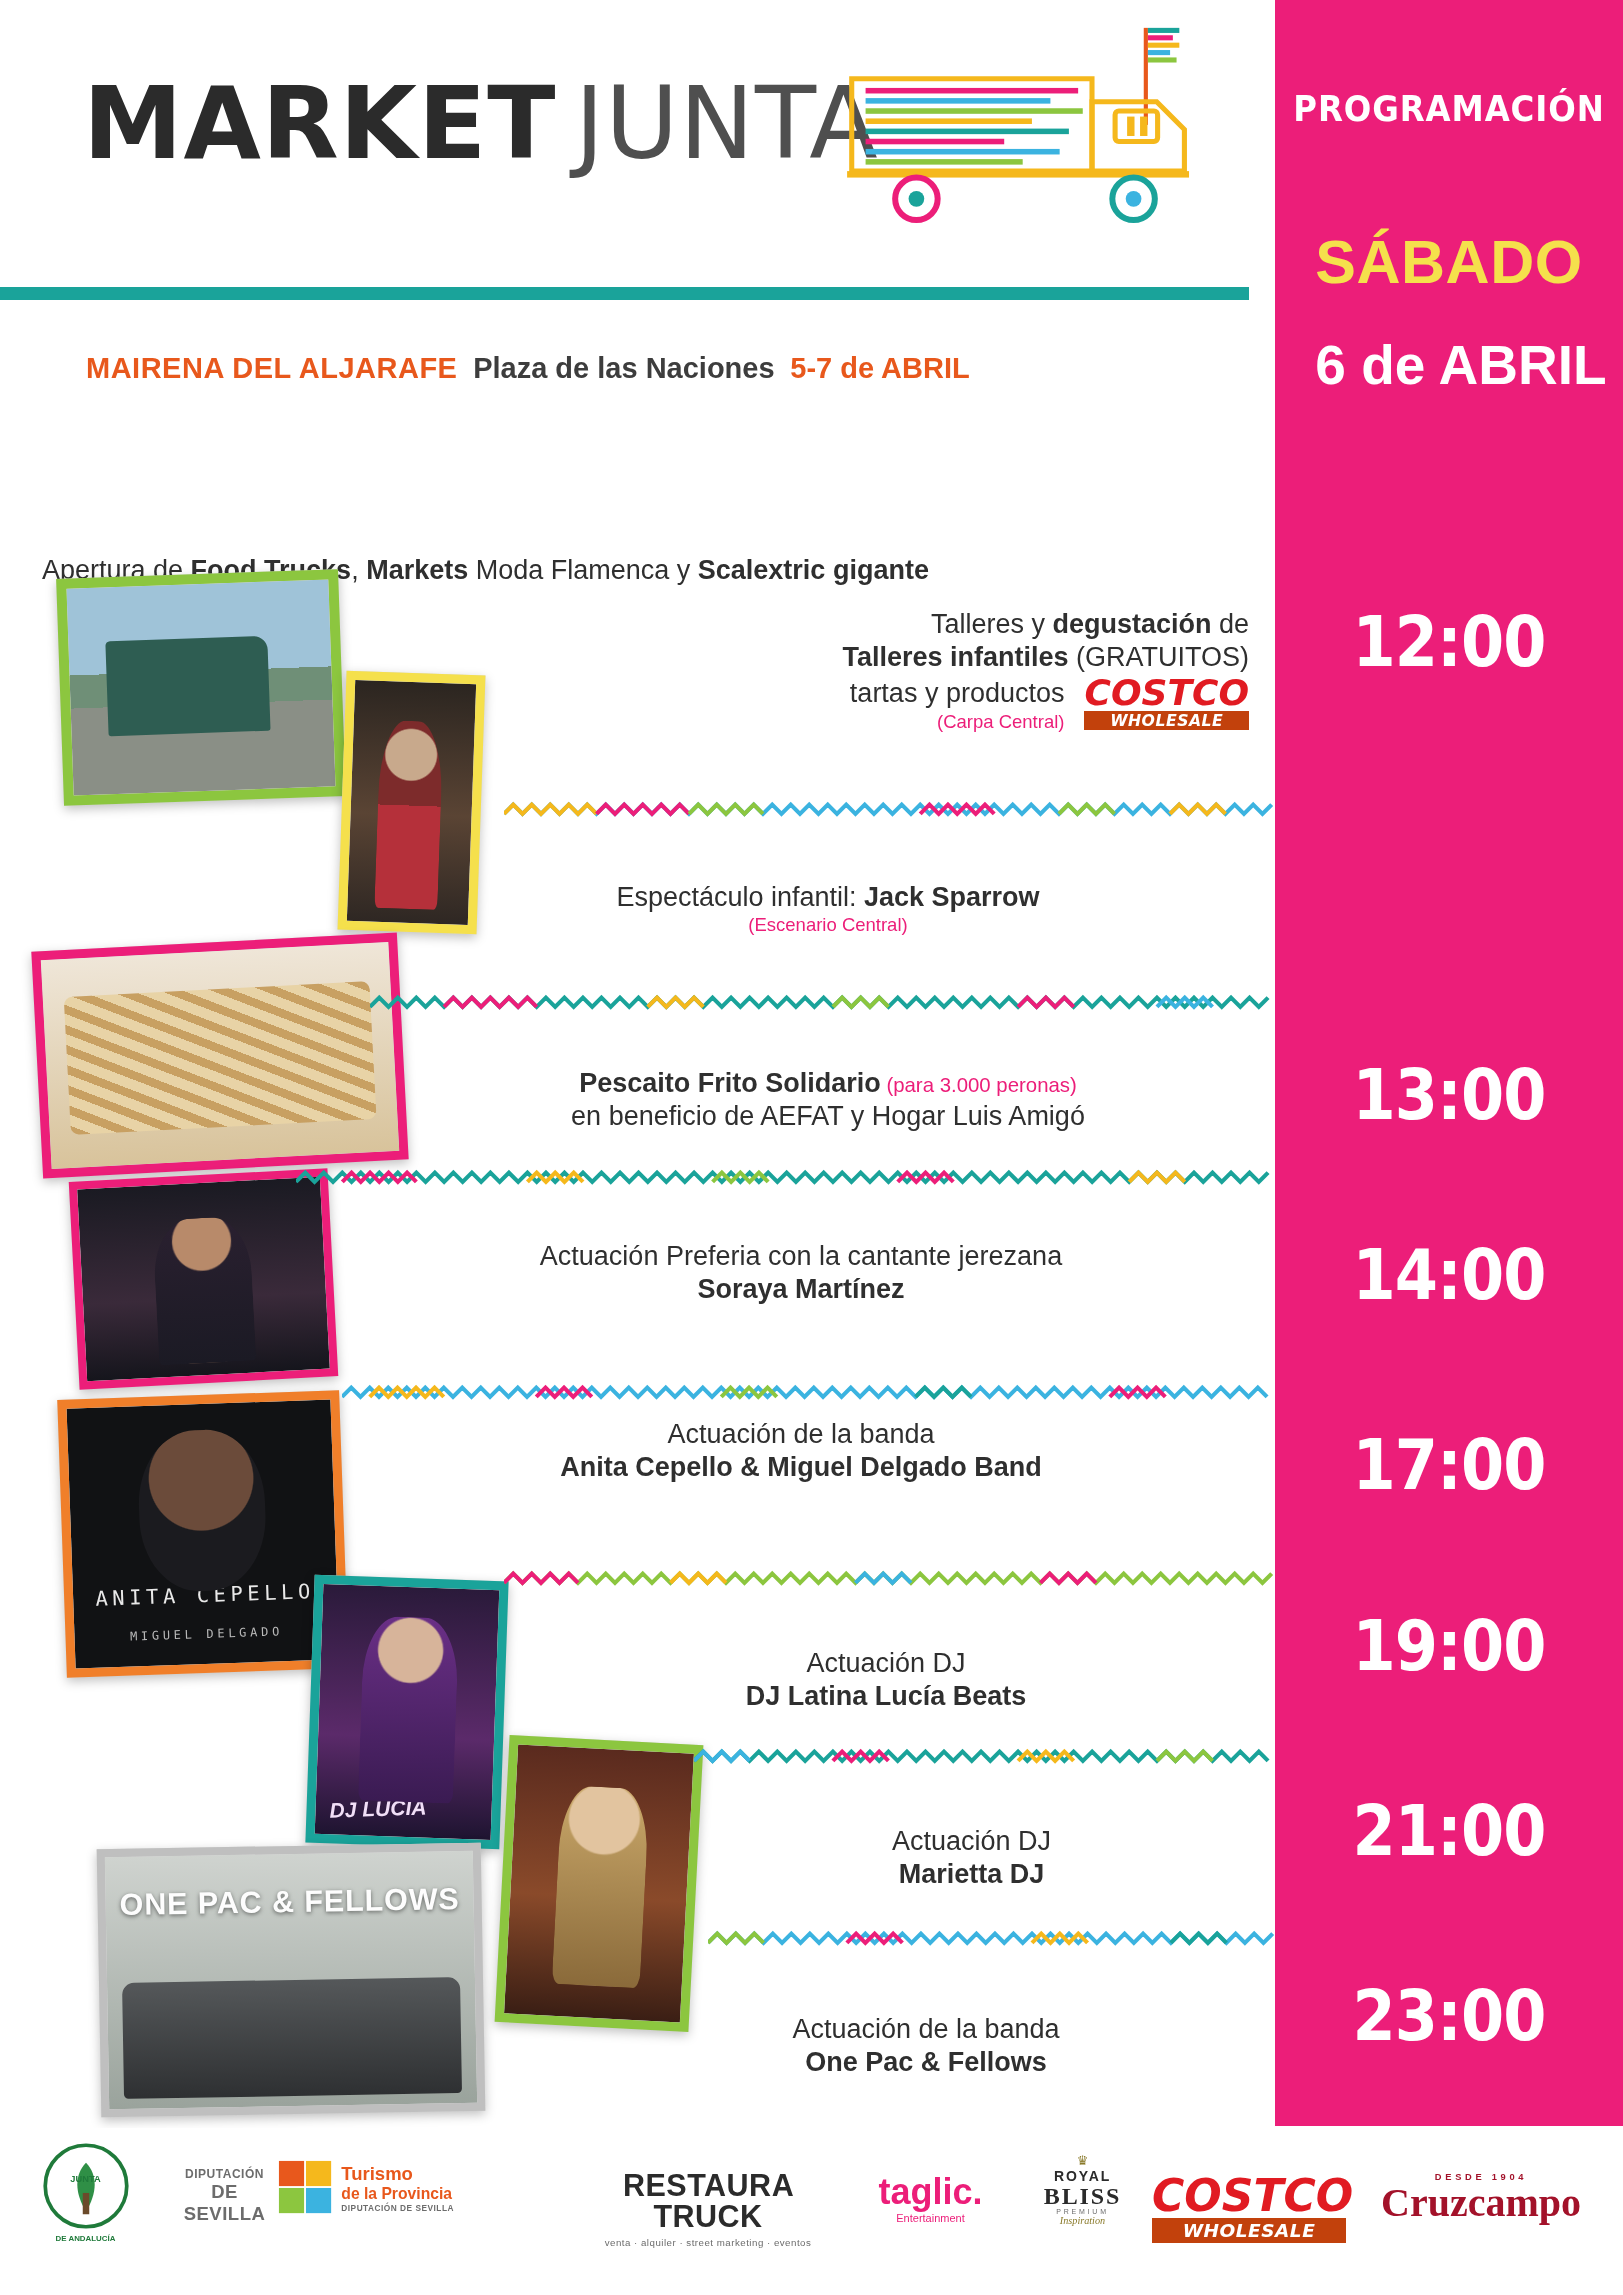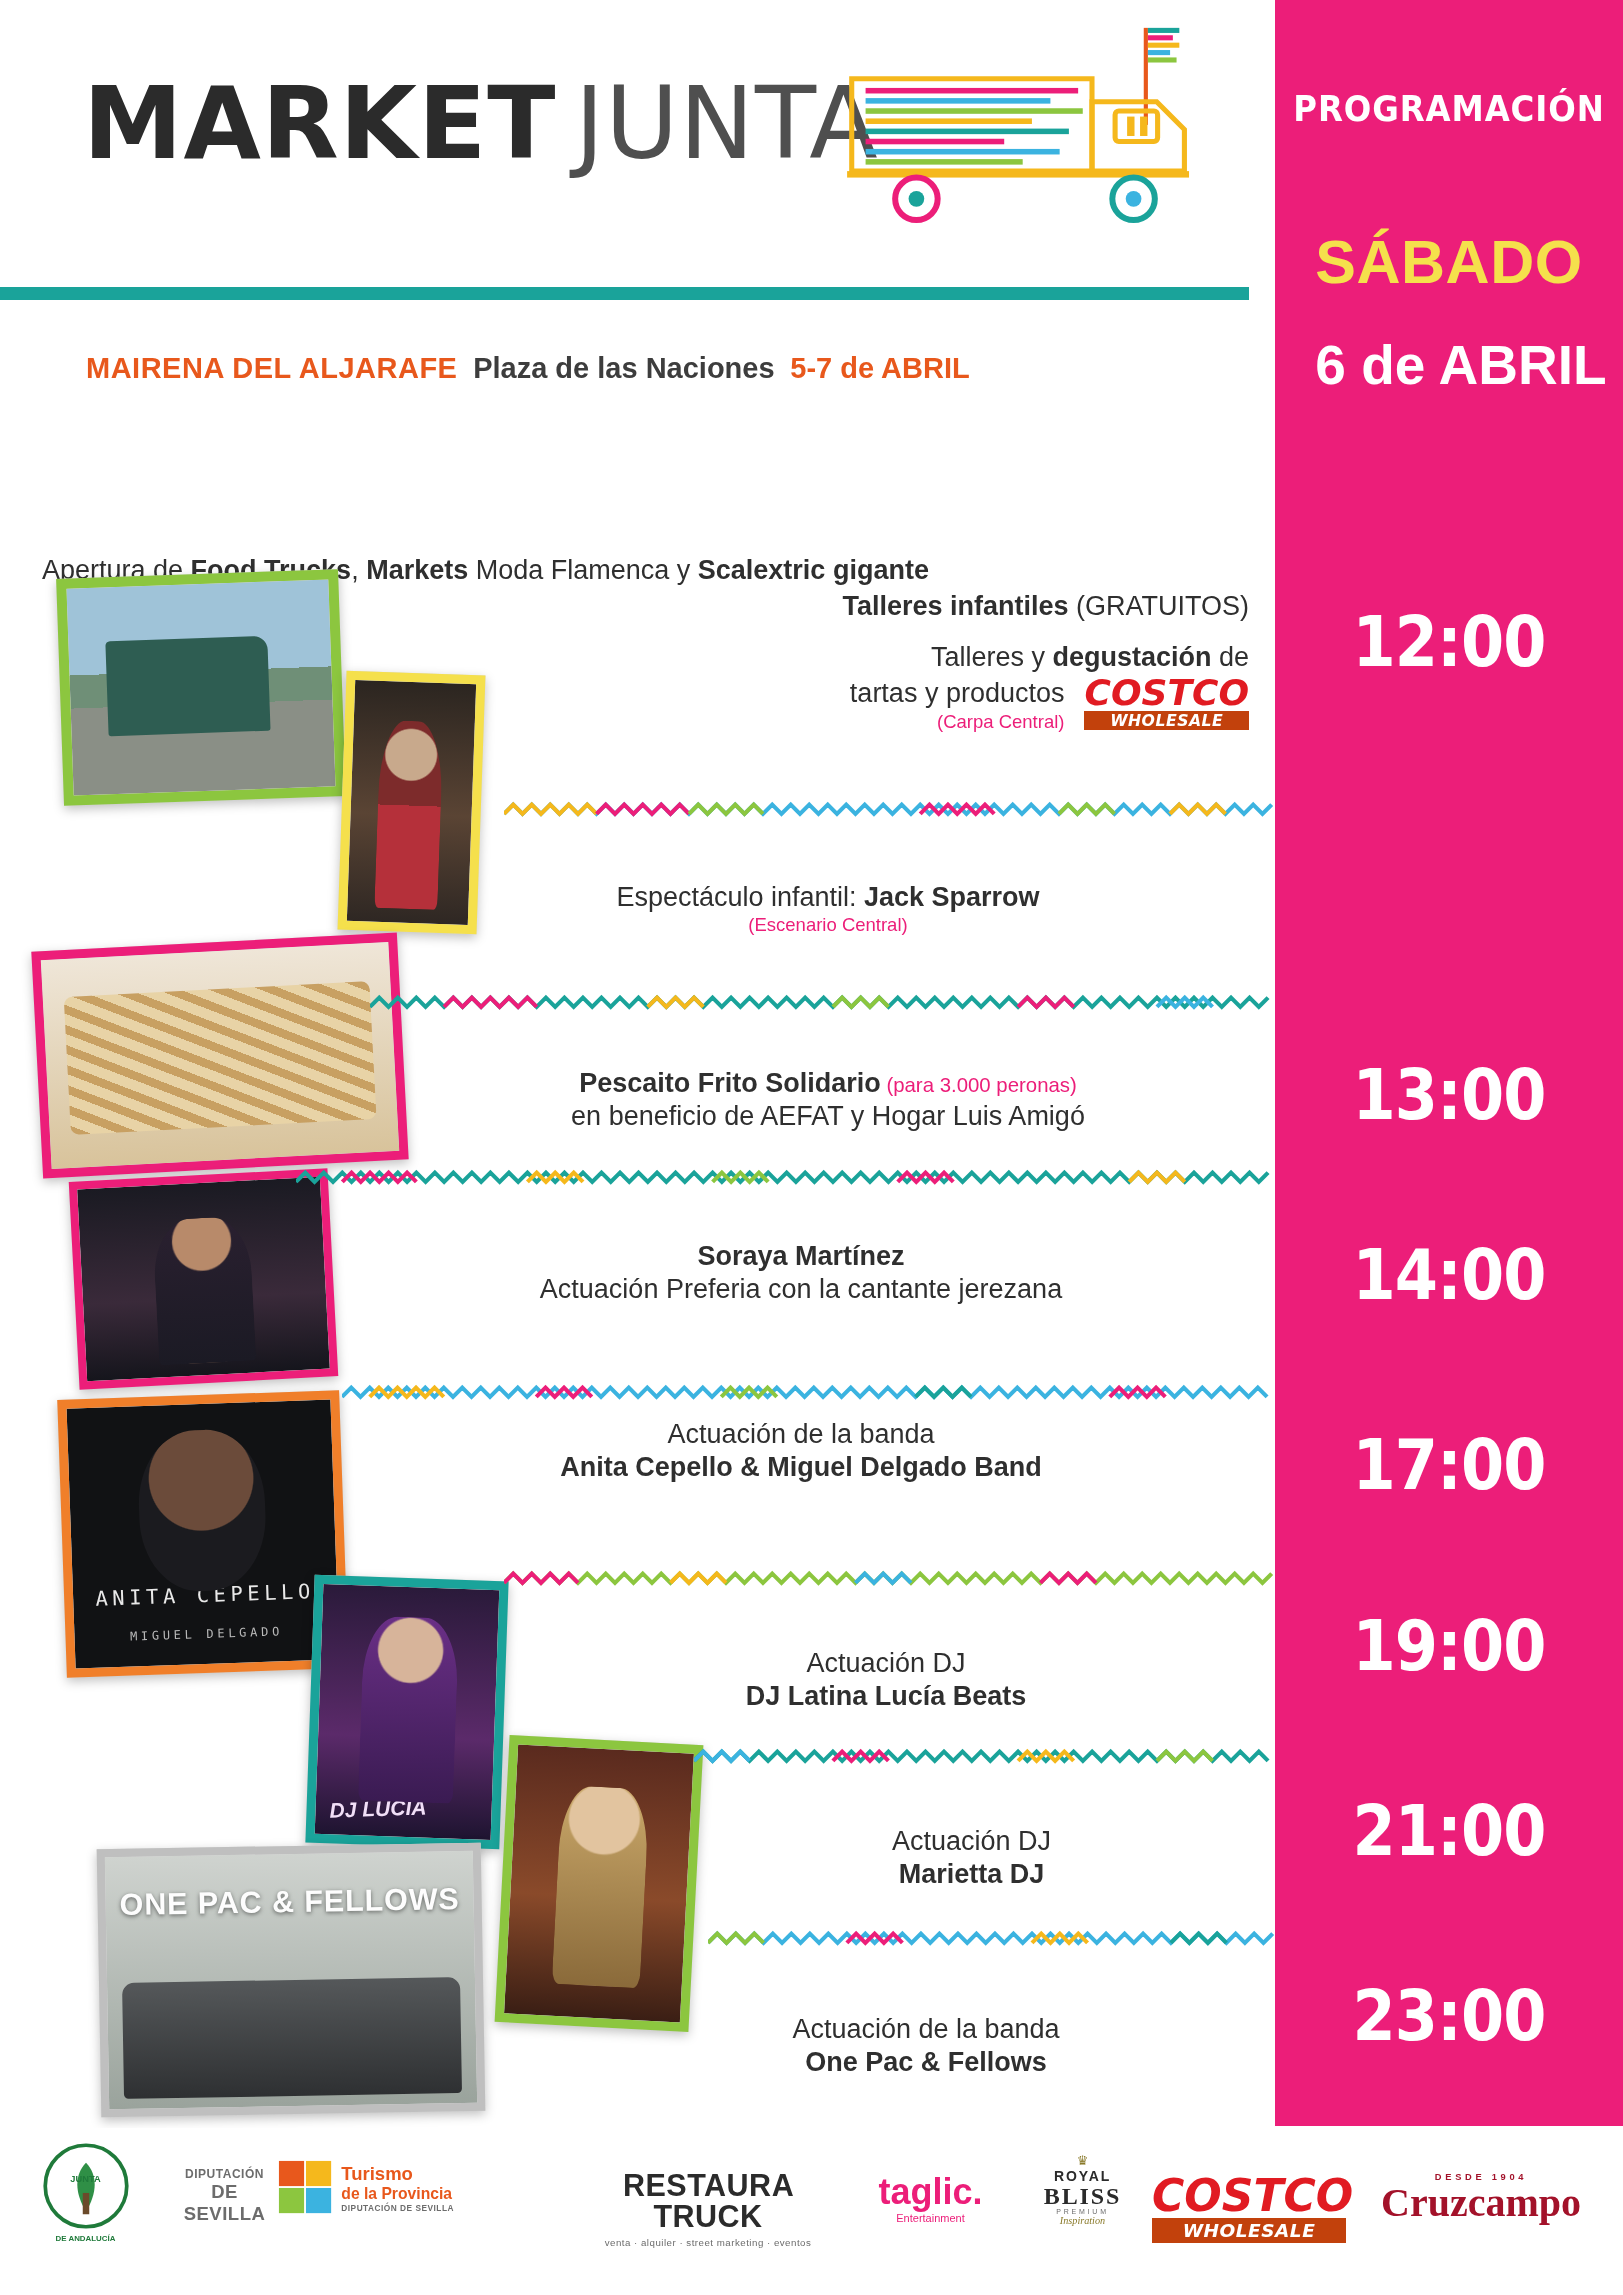--- a/index.html
+++ b/index.html
@@ -299,25 +299,25 @@
     <div class="inner ph-marietta"></div>
   </div>
 
   <div class="photo" style="left:99px; top:1846px; width:384px; height:268px; transform:rotate(-1deg); border:8.3px solid #bfbfbf;">
     <div class="inner ph-onepac">
       <div class="title">ONE PAC &amp; FELLOWS</div>
     </div>
   </div>
 
   <div class="entry ta-r" style="left:416px; top:590px; width:833px;">
-    <div class="ln">
-      <b>Talleres infantiles</b><span> (GRATUITOS)</span>
-    </div>
     <div class="ln" style="margin-top:17.6px">
       <span>Talleres y </span><b>degustación</b><span> de</span>
+    </div>
+    <div class="ln">
+      <b>Talleres infantiles</b><span> (GRATUITOS)</span>
     </div>
     <div style="display:flex; align-items:flex-start; justify-content:flex-end; gap:20px; margin-top:2.8px;">
       <div>
         <div class="ln">tartas y productos</div>
         <div class="note">(Carpa Central)</div>
       </div>
       <div class="costco-logo" style="font-size:36px; line-height:1; text-align:center; margin-top:-1.9px;">
         <span>COSTCO</span>
         <span class="w" style="font-size:15.7px; padding:1.4px 0;">WHOLESALE</span>
       </div>
@@ -360,24 +360,24 @@
   <svg class="zig" style="left:296px; top:1168px; width:979px;" viewBox="0 0 2115 40" preserveAspectRatio="none">
     <path d="M0 30 L20 10 L40 30 L60 10 L80 30 L100 10 L120 30 L140 10 L160 30 L180 10 L200 30 L220 10 L240 30 L260 10 L280 30 L300 10 L320 30 L340 10 L360 30 L380 10 L400 30 L420 10 L440 30 L460 10 L480 30 L500 10 L520 30 L540 10 L560 30 L580 10 L600 30 L620 10 L640 30 L660 10 L680 30 L700 10 L720 30 L740 10 L760 30 L780 10 L800 30 L820 10 L840 30 L860 10 L880 30 L900 10 L920 30 L940 10 L960 30 L980 10 L1000 30 L1020 10 L1040 30 L1060 10 L1080 30 L1100 10 L1120 30 L1140 10 L1160 30 L1180 10 L1200 30 L1220 10 L1240 30 L1260 10 L1280 30 L1300 10 L1320 30 L1340 10 L1360 30 L1380 10 L1400 30 L1420 10 L1440 30 L1460 10 L1480 30 L1500 10 L1520 30 L1540 10 L1560 30 L1580 10 L1600 30 L1620 10 L1640 30 L1660 10 L1680 30 L1700 10 L1720 30 L1740 10 L1760 30 L1780 10 L1800 30 L1820 10 L1840 30 L1860 10 L1880 30 L1900 10 L1920 30 L1940 10 L1960 30 L1980 10 L2000 30 L2020 10 L2040 30 L2060 10 L2080 30 L2100 10" fill="none" stroke="#1aa39a" stroke-width="9"></path>
     <path d="M100 30 L120 10 L140 30 L160 10 L180 30 L200 10 L220 30 L240 10 L260 30" fill="none" stroke="#ec1e79" stroke-width="9"></path>
     <path d="M500 30 L520 10 L540 30 L560 10 L580 30 L600 10 L620 30" fill="none" stroke="#f5b81c" stroke-width="9"></path>
     <path d="M900 30 L920 10 L940 30 L960 10 L980 30 L1000 10 L1020 30" fill="none" stroke="#8cc63f" stroke-width="9"></path>
     <path d="M1300 30 L1320 10 L1340 30 L1360 10 L1380 30 L1400 10 L1420 30" fill="none" stroke="#ec1e79" stroke-width="9"></path>
     <path d="M1800 30 L1820 10 L1840 30 L1860 10 L1880 30 L1900 10 L1920 30" fill="none" stroke="#f5b81c" stroke-width="9"></path>
   </svg>
 
   <div class="entry ta-c" style="left:352px; top:1240px; width:898px;">
+    <div class="ln">Actuación Preferia con la cantante jerezana</div>
     <div class="ln">
       <b>Soraya Martínez</b>
     </div>
-    <div class="ln">Actuación Preferia con la cantante jerezana</div>
   </div>
 
   <svg class="zig" style="left:342px; top:1383px; width:932px;" viewBox="0 0 2015 40" preserveAspectRatio="none">
     <path d="M0 30 L20 10 L40 30 L60 10 L80 30 L100 10 L120 30 L140 10 L160 30 L180 10 L200 30 L220 10 L240 30 L260 10 L280 30 L300 10 L320 30 L340 10 L360 30 L380 10 L400 30 L420 10 L440 30 L460 10 L480 30 L500 10 L520 30 L540 10 L560 30 L580 10 L600 30 L620 10 L640 30 L660 10 L680 30 L700 10 L720 30 L740 10 L760 30 L780 10 L800 30 L820 10 L840 30 L860 10 L880 30 L900 10 L920 30 L940 10 L960 30 L980 10 L1000 30 L1020 10 L1040 30 L1060 10 L1080 30 L1100 10 L1120 30 L1140 10 L1160 30 L1180 10 L1200 30 L1220 10 L1240 30 L1260 10 L1280 30 L1300 10 L1320 30 L1340 10 L1360 30 L1380 10 L1400 30 L1420 10 L1440 30 L1460 10 L1480 30 L1500 10 L1520 30 L1540 10 L1560 30 L1580 10 L1600 30 L1620 10 L1640 30 L1660 10 L1680 30 L1700 10 L1720 30 L1740 10 L1760 30 L1780 10 L1800 30 L1820 10 L1840 30 L1860 10 L1880 30 L1900 10 L1920 30 L1940 10 L1960 30 L1980 10 L2000 30" fill="none" stroke="#3bb3e0" stroke-width="9"></path>
     <path d="M60 30 L80 10 L100 30 L120 10 L140 30 L160 10 L180 30 L200 10 L220 30" fill="none" stroke="#f5b81c" stroke-width="9"></path>
     <path d="M420 30 L440 10 L460 30 L480 10 L500 30 L520 10 L540 30" fill="none" stroke="#ec1e79" stroke-width="9"></path>
     <path d="M820 30 L840 10 L860 30 L880 10 L900 30 L920 10 L940 30" fill="none" stroke="#8cc63f" stroke-width="9"></path>
     <path d="M1240 30 L1260 10 L1280 30 L1300 10 L1320 30 L1340 10 L1360 30" fill="none" stroke="#1aa39a" stroke-width="9"></path>
     <path d="M1660 30 L1680 10 L1700 30 L1720 10 L1740 30 L1760 10 L1780 30" fill="none" stroke="#ec1e79" stroke-width="9"></path>
   </svg>

